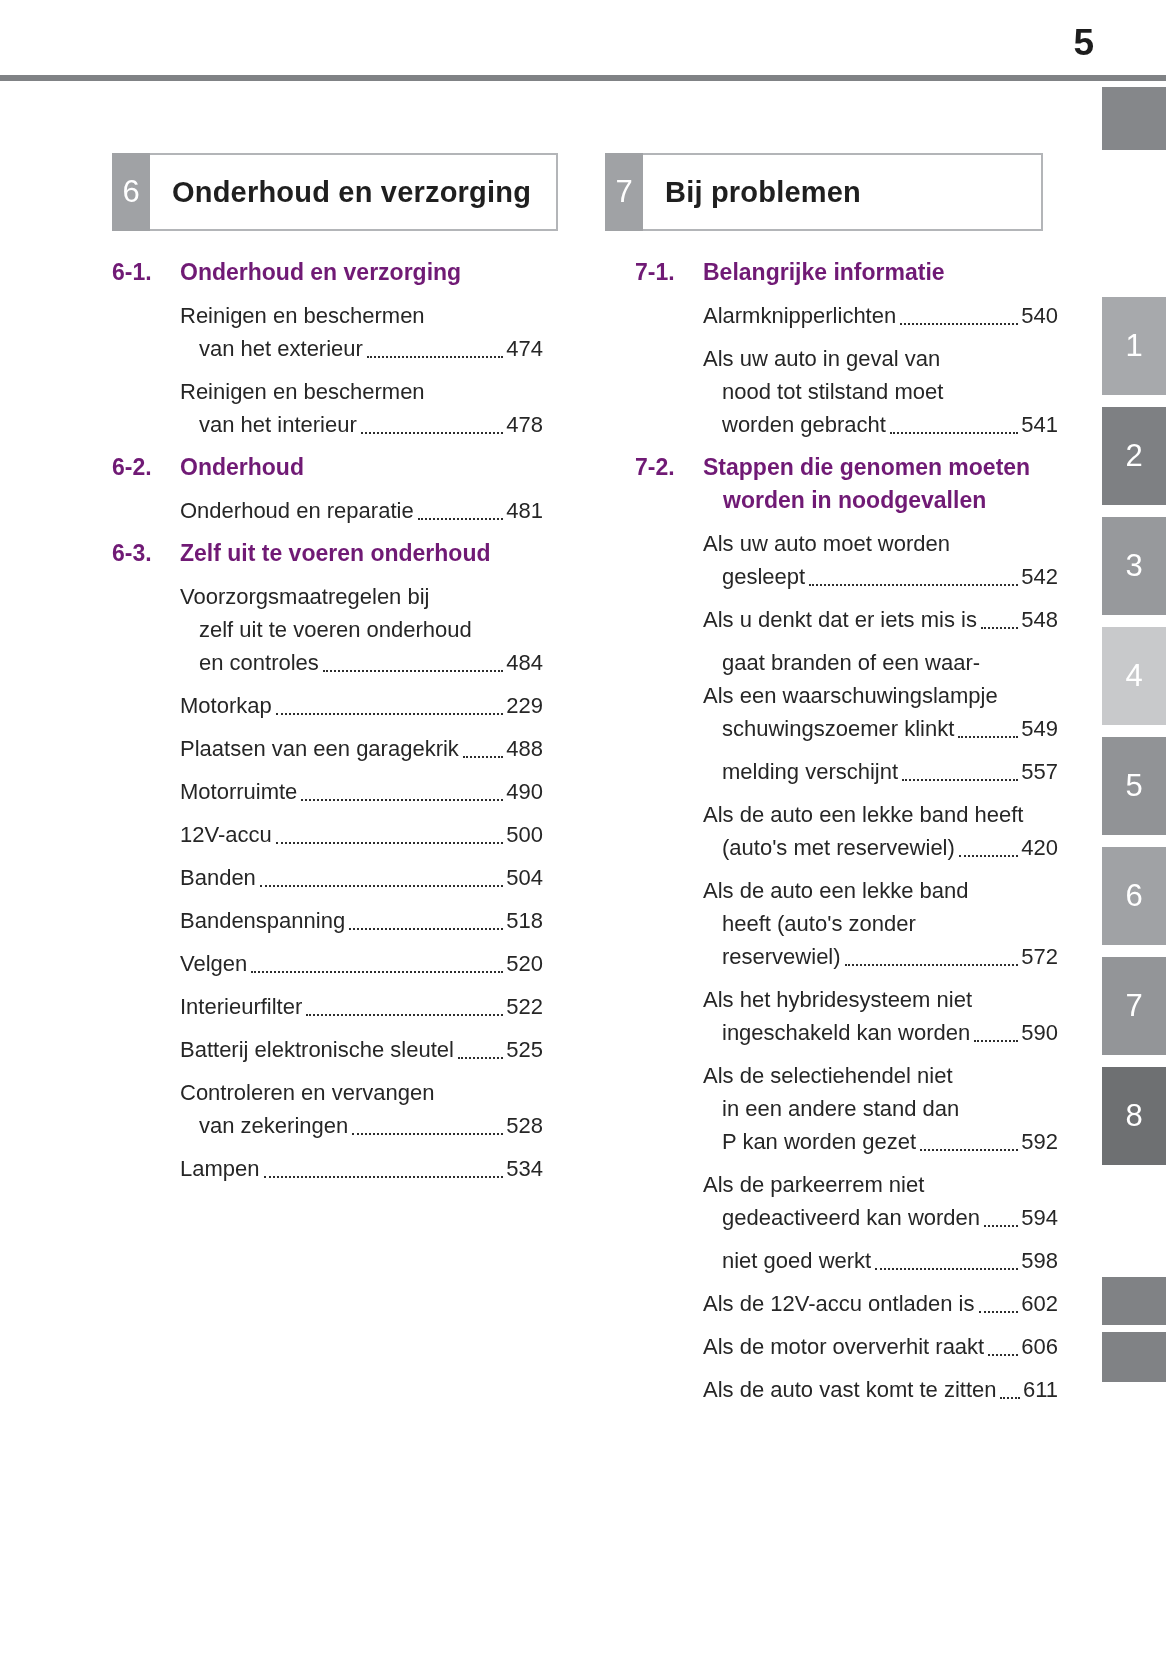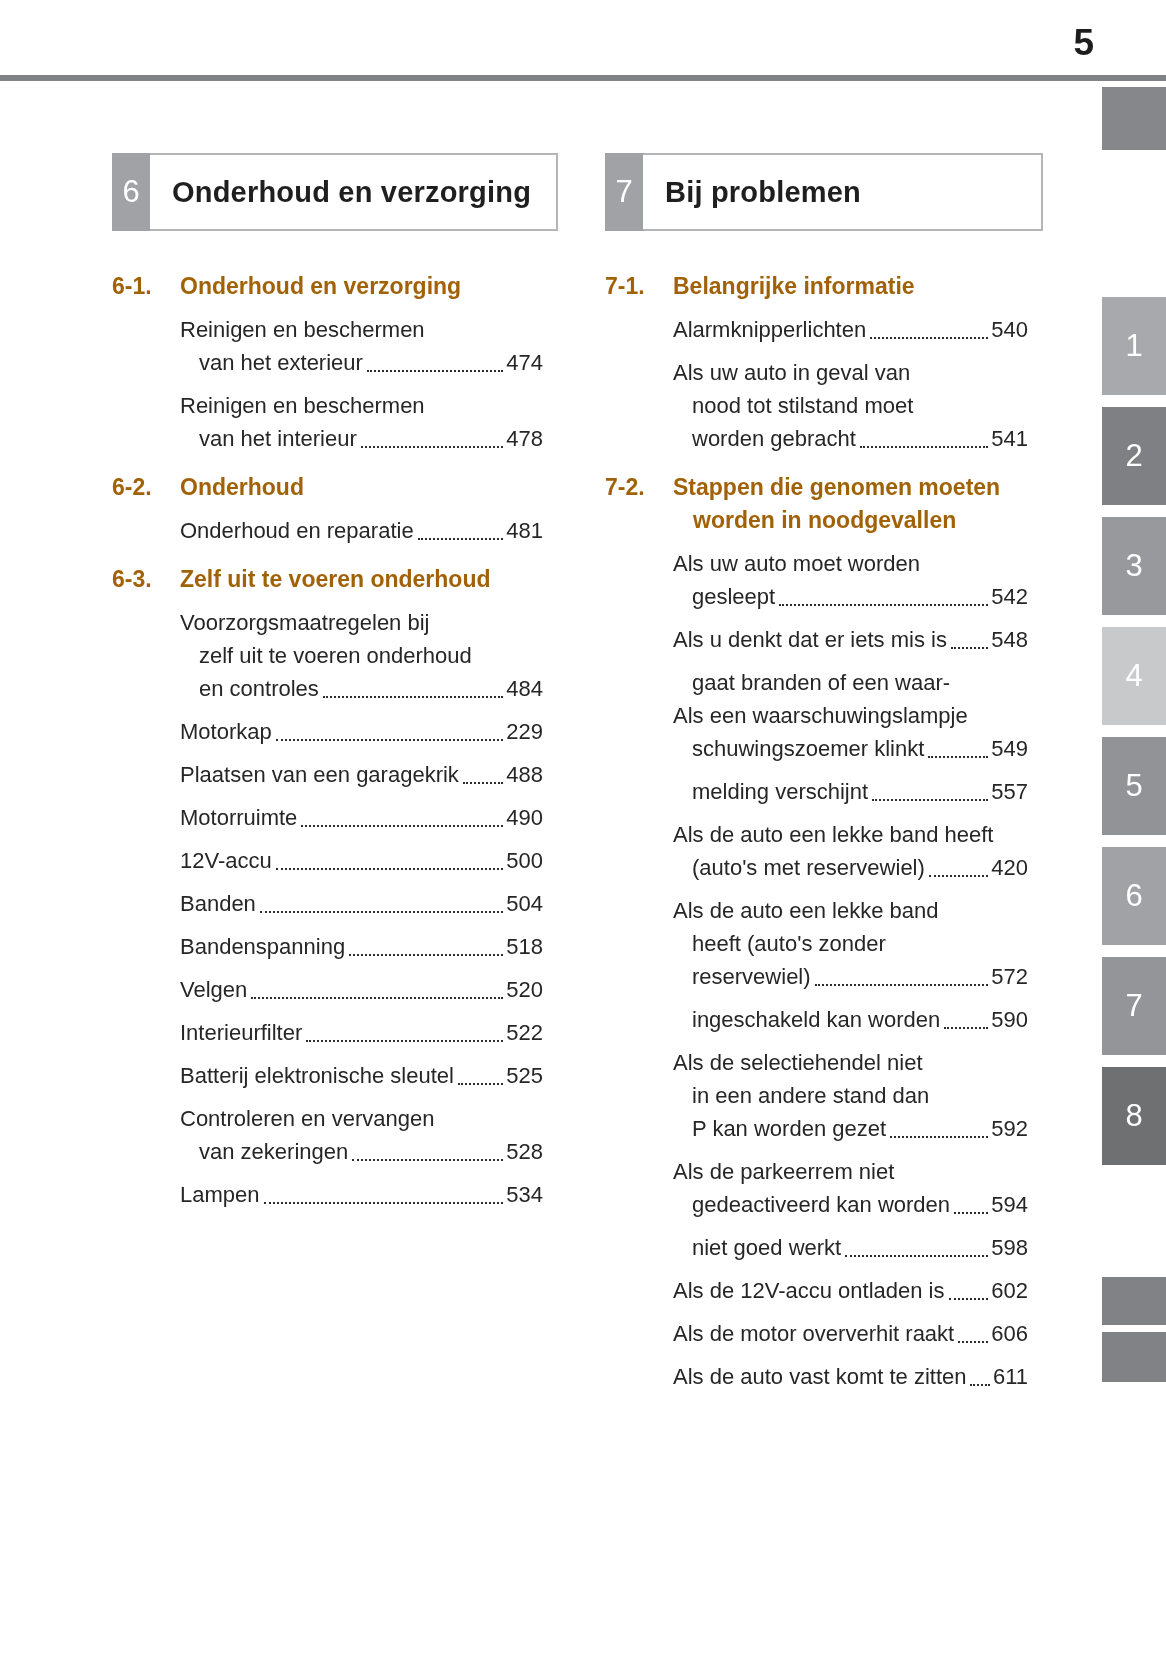--- a/index.html
+++ b/index.html
@@ -25,23 +25,23 @@
     font-size:31px;font-weight:400;
   }
   .sec-header .ttl{
     flex:1;background:#ffffff;border:2px solid #b3b5b8;border-left:none;
     display:flex;align-items:center;padding-left:22px;
     font-size:29px;font-weight:bold;color:#1f1f1f;letter-spacing:0.2px;
   }
   
   .toc-col{position:absolute;top:254px;font-size:22px;line-height:33px;color:#262626;}
   #toc-left{left:112px;width:431px;}
-  #toc-right{left:605px;width:423px;}
+  #toc-right{left:635px;width:423px;}
   .block{margin-bottom:10px;}
-  .block.heading{display:flex;font-weight:bold;font-size:23px;color:#a16207;margin-top:16px;}
+  .block.heading{display:flex;font-weight:bold;font-size:23px;color:#701a75;margin-top:2px;}
   .block.heading .hnum{flex:none;width:68px;}
   .block.heading .htext{flex:1;}
   .block.heading .htext .line.c{padding-left:20px;}
   .block.entry{margin-left:68px;}
   .block.entry .line.c{padding-left:19px;}
   .line.last{display:flex;text-align:right;}
   .line.last .t{white-space:nowrap;}
   .leader{
     flex:1 1 auto;min-width:12px;align-self:flex-end;
     margin:0 3px 7px 4px;border-bottom:2.6px dotted #2d2d2d;height:0;
@@ -265,20 +265,21 @@
     <div class="block entry">
       <div class="line">Als de auto een lekke band</div>
       <div class="line c">heeft (auto's zonder</div>
       <div class="line c last">
         <span class="t">reservewiel)</span>
         <span class="leader"></span>
         <span class="pg">572</span>
       </div>
     </div>
     <div class="block entry">
+      <div class="line">Als het hybridesysteem niet</div>
       <div class="line c last">
         <span class="t">ingeschakeld kan worden</span>
         <span class="leader"></span>
         <span class="pg">590</span>
       </div>
     </div>
     <div class="block entry">
       <div class="line">Als de selectiehendel niet</div>
       <div class="line c">in een andere stand dan</div>
       <div class="line c last">

